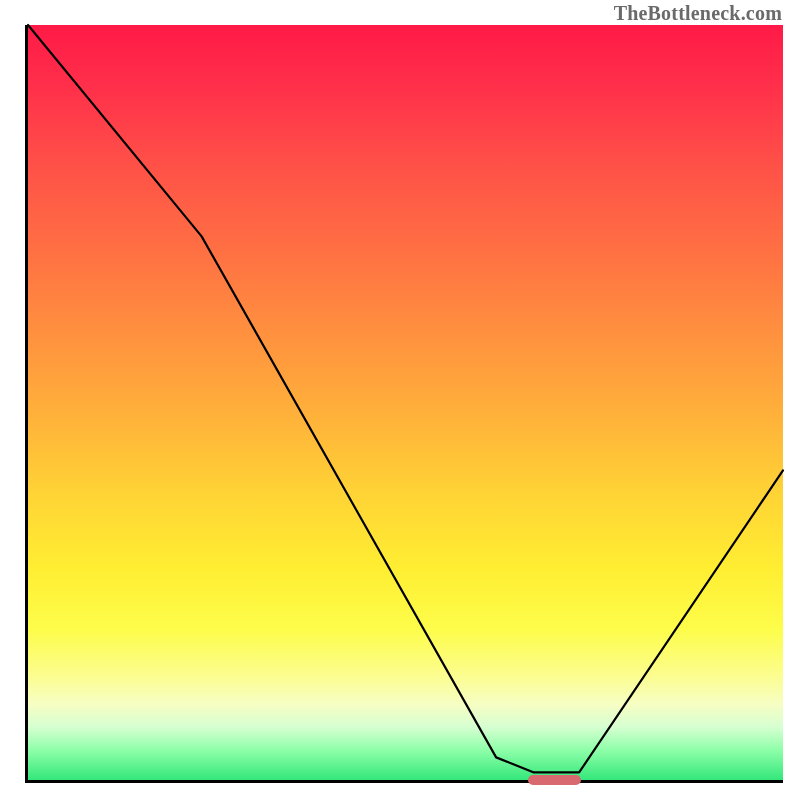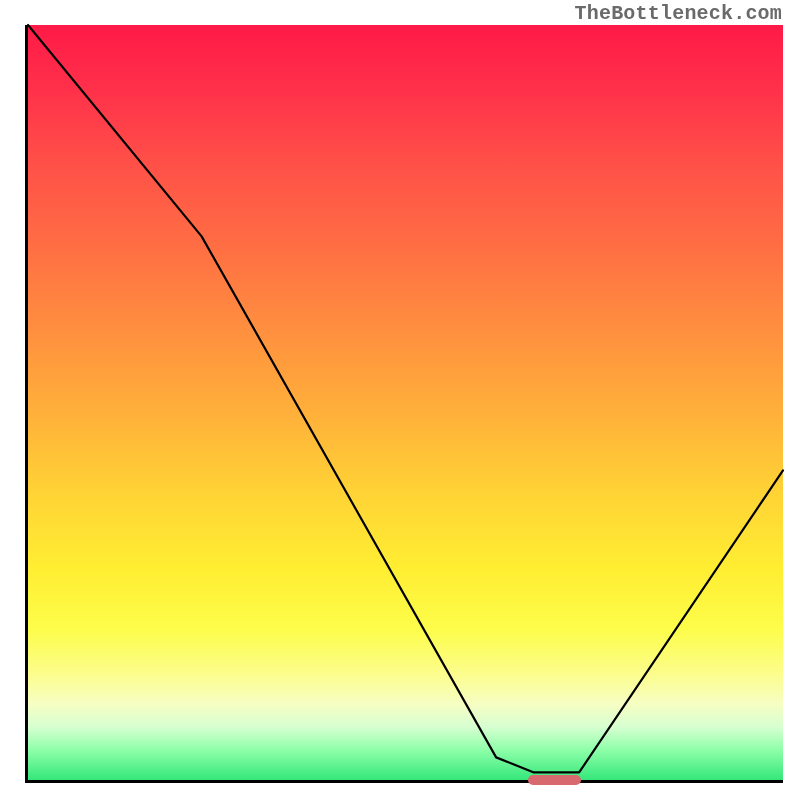--- a/index.html
+++ b/index.html
@@ -10,21 +10,21 @@
     position: relative;
     font-family: Arial, sans-serif;
   }
   .watermark {
     position: absolute;
     top: 2px;
     right: 18px;
     font-size: 20px;
     font-weight: bold;
     color: #6a6a6a;
-    font-family: Liberation Mono, monospace;
+    font-family: Liberation Serif, serif;
     letter-spacing: 0.2px;
   }
   .plot-area {
     position: absolute;
     left: 25px;
     top: 25px;
     width: 758px;
     height: 758px;
     border-left: 3px solid #000;
     border-bottom: 3px solid #000;

